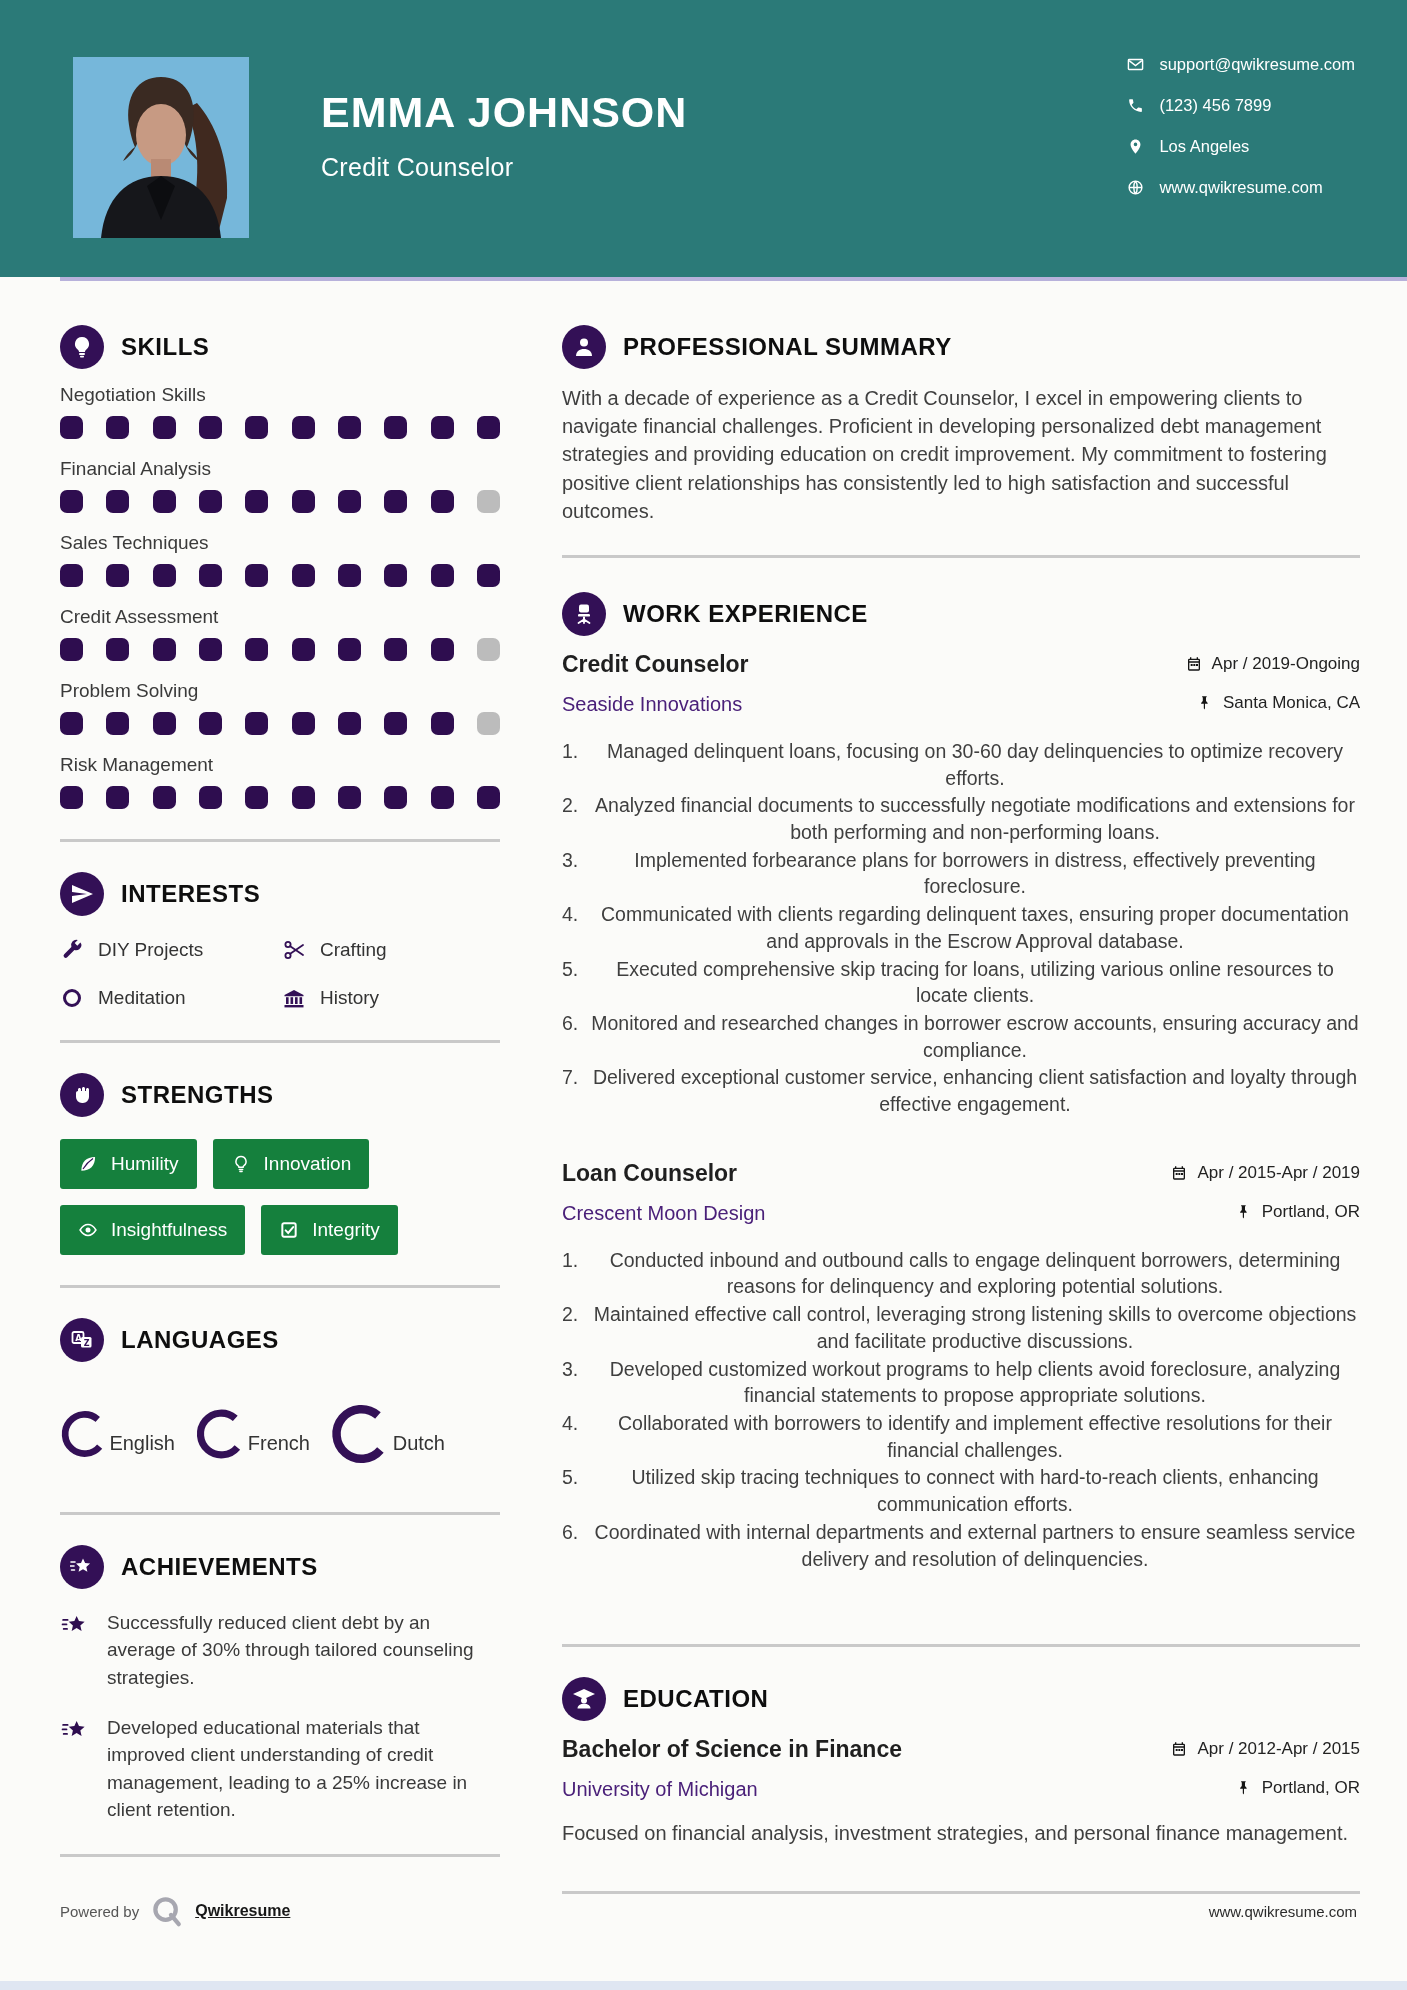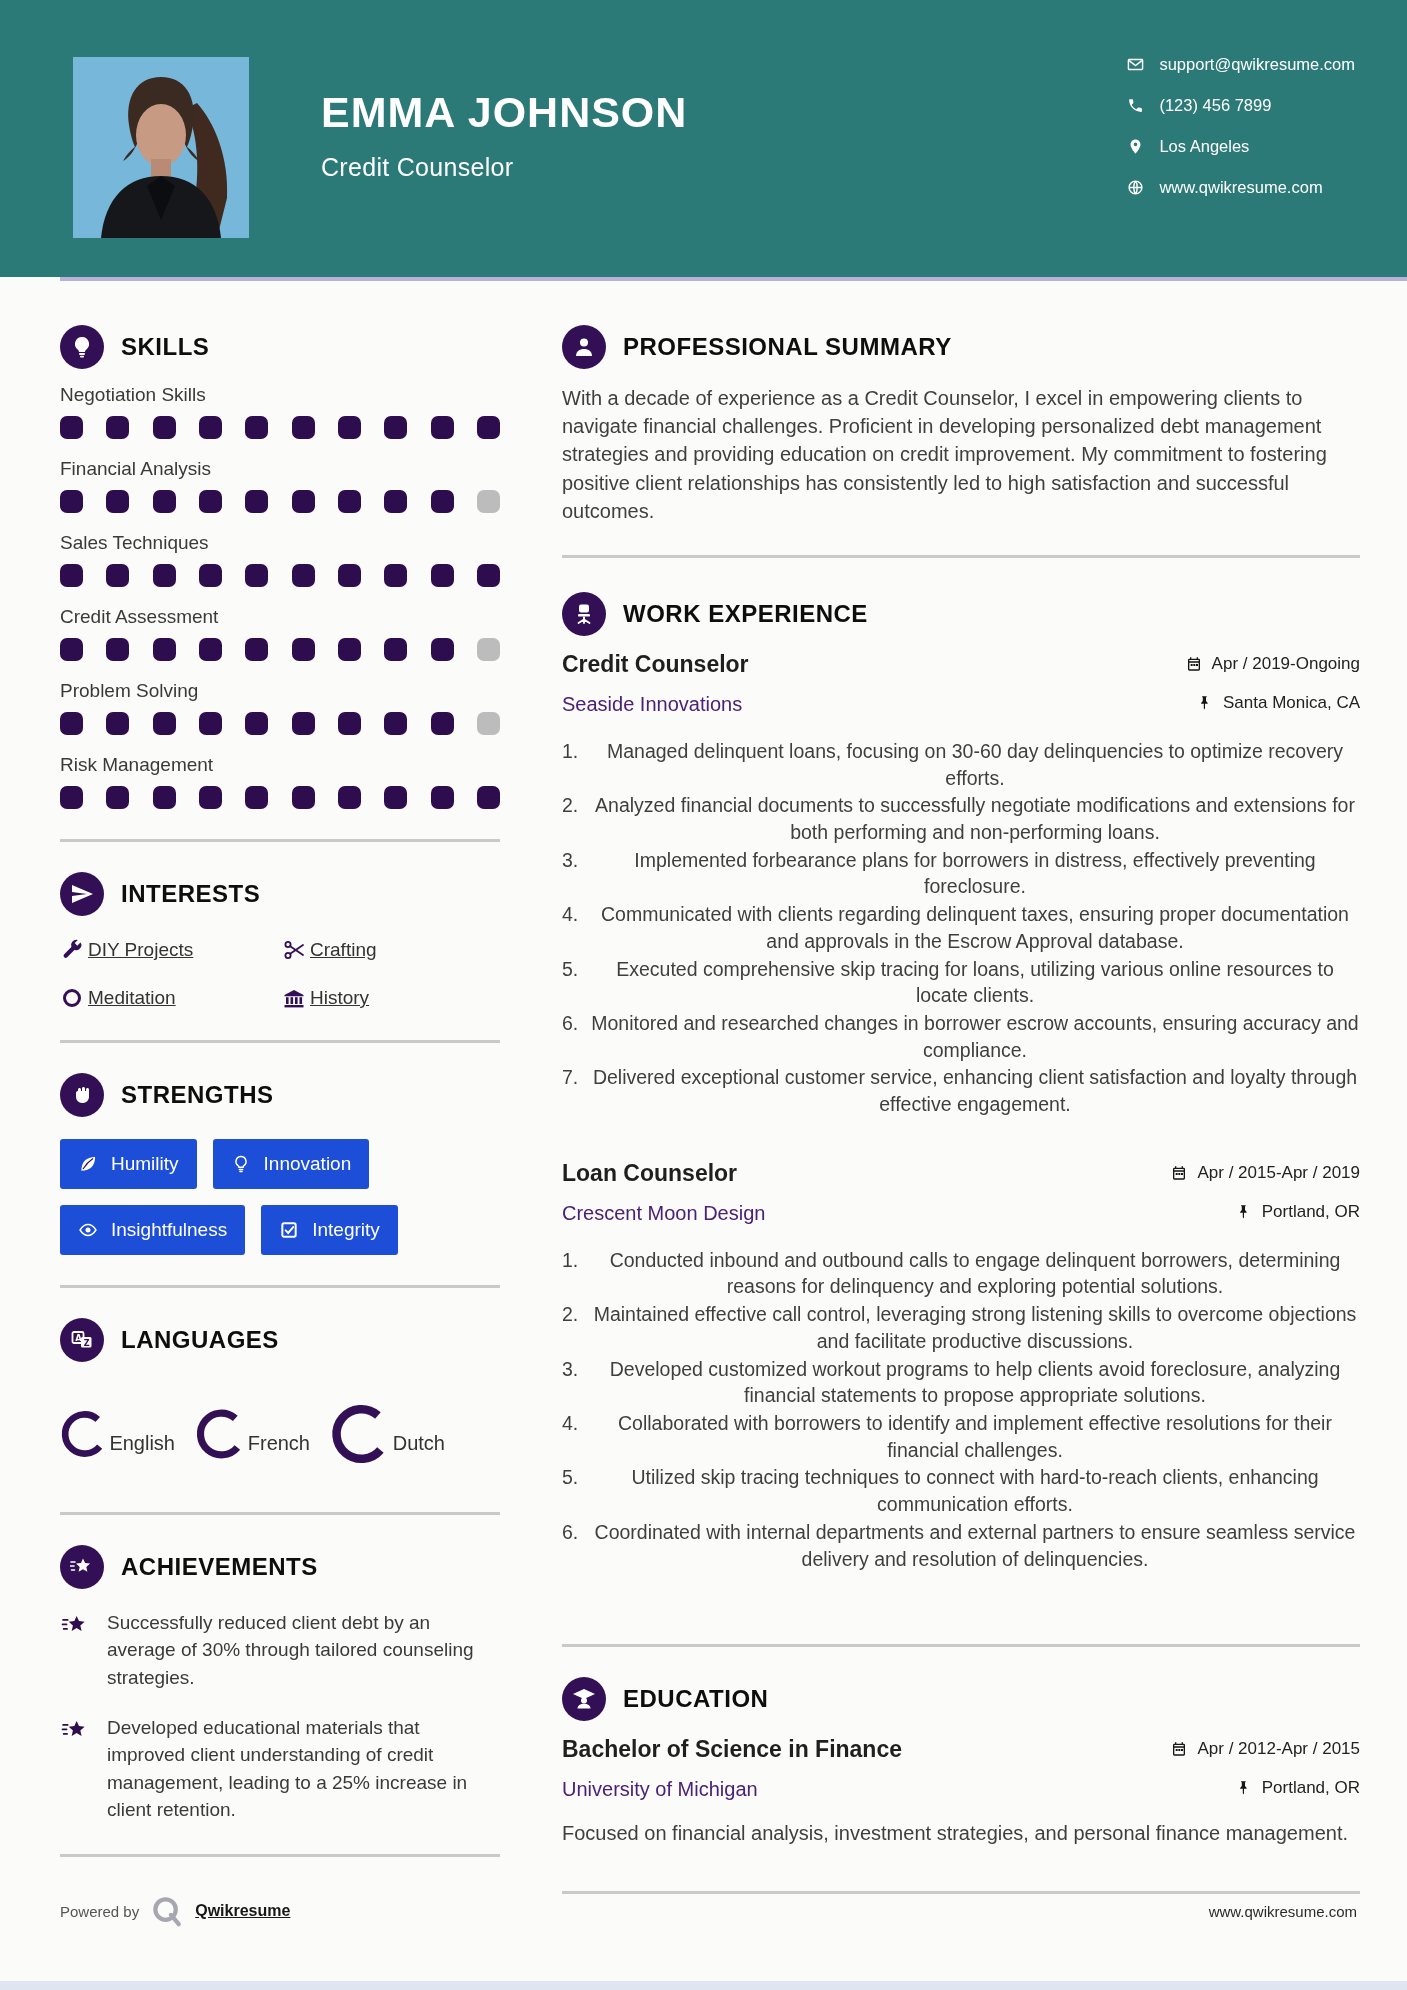--- a/index.html
+++ b/index.html
@@ -33,26 +33,26 @@
 
   
   .skill { margin-bottom:19px; }
   .skill-name { font-size:19px; color:#3a3a3a; margin-bottom:10px; }
   .dots { display:flex; justify-content:space-between; }
   .dot { width:23px; height:23px; border-radius:7px; background:#2e0d4f; }
   .dot.empty { background:#bcbcbc; }
 
   
   .interests-grid { display:grid; grid-template-columns:222px 1fr; row-gap:24px; margin-top:22px; }
-  .mini { display:flex; align-items:center; gap:4px; font-size:19px; color:#333;text-decoration:underline; }
+  .mini { display:flex; align-items:center; gap:14px; font-size:19px; color:#333; }
   .mini-icon { width:24px; height:24px; color:#331056; flex:none; }
 
   
   .badges { display:flex; flex-wrap:wrap; gap:16px; margin-top:22px; }
-  .badge { display:inline-flex; align-items:center; gap:13px; background:#1d4ed8; color:#fff; font-size:19px; padding:14px 18px; border-radius:3px; }
+  .badge { display:inline-flex; align-items:center; gap:13px; background:#15803d; color:#fff; font-size:19px; padding:14px 18px; border-radius:3px; }
   .badge-icon { width:20px; height:20px; flex:none; color:#fff; }
 
   
   .langs { display:flex; gap:20px; margin-top:24px; }
   .lang { width:115px; display:flex; flex-direction:row; align-items:center; }
   .ring { width:96px; height:96px; }
   .ring circle { fill:none; stroke:#331056; stroke-width:13; }
   .lang-name { font-size:20px; color:#333; margin-top:18px; }
 
   

